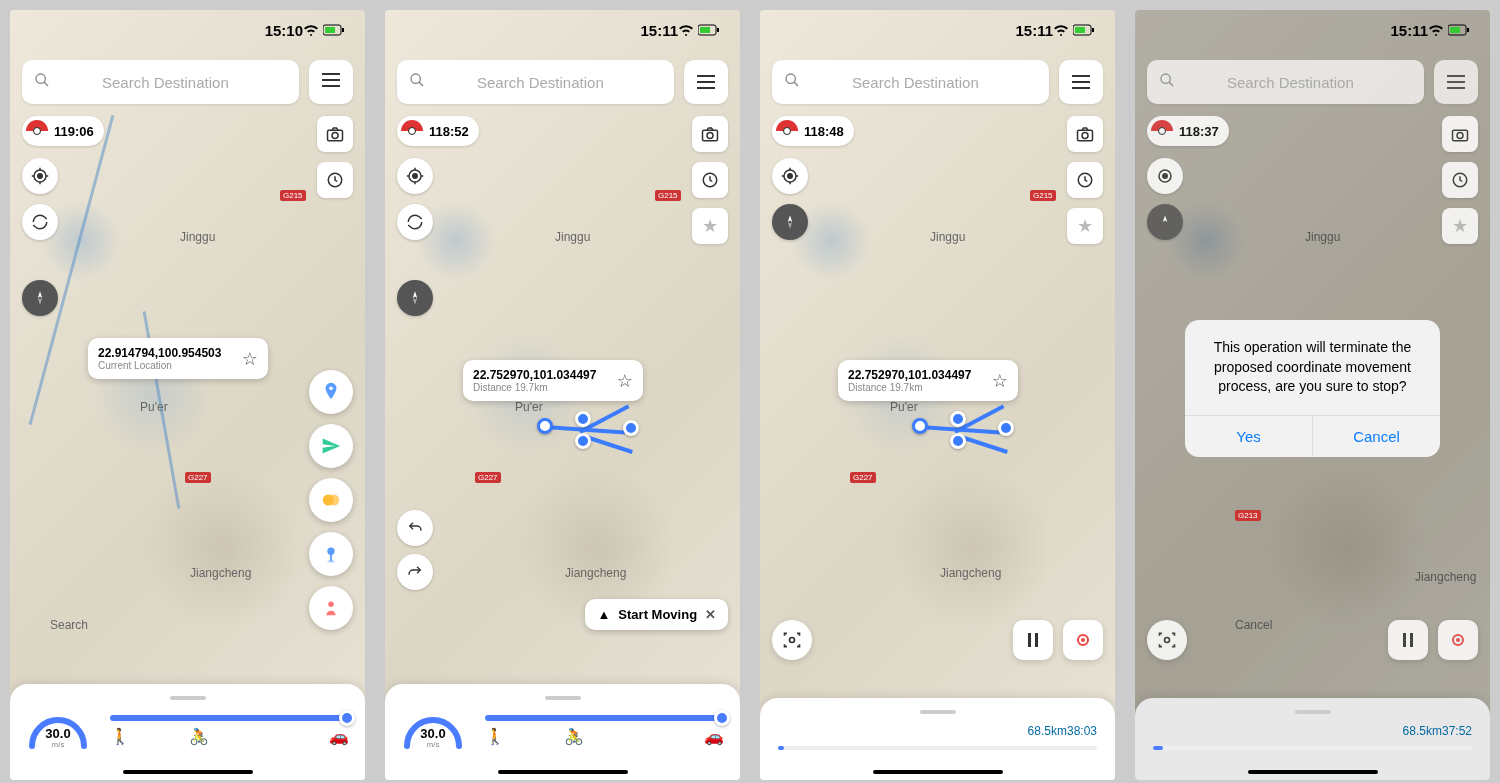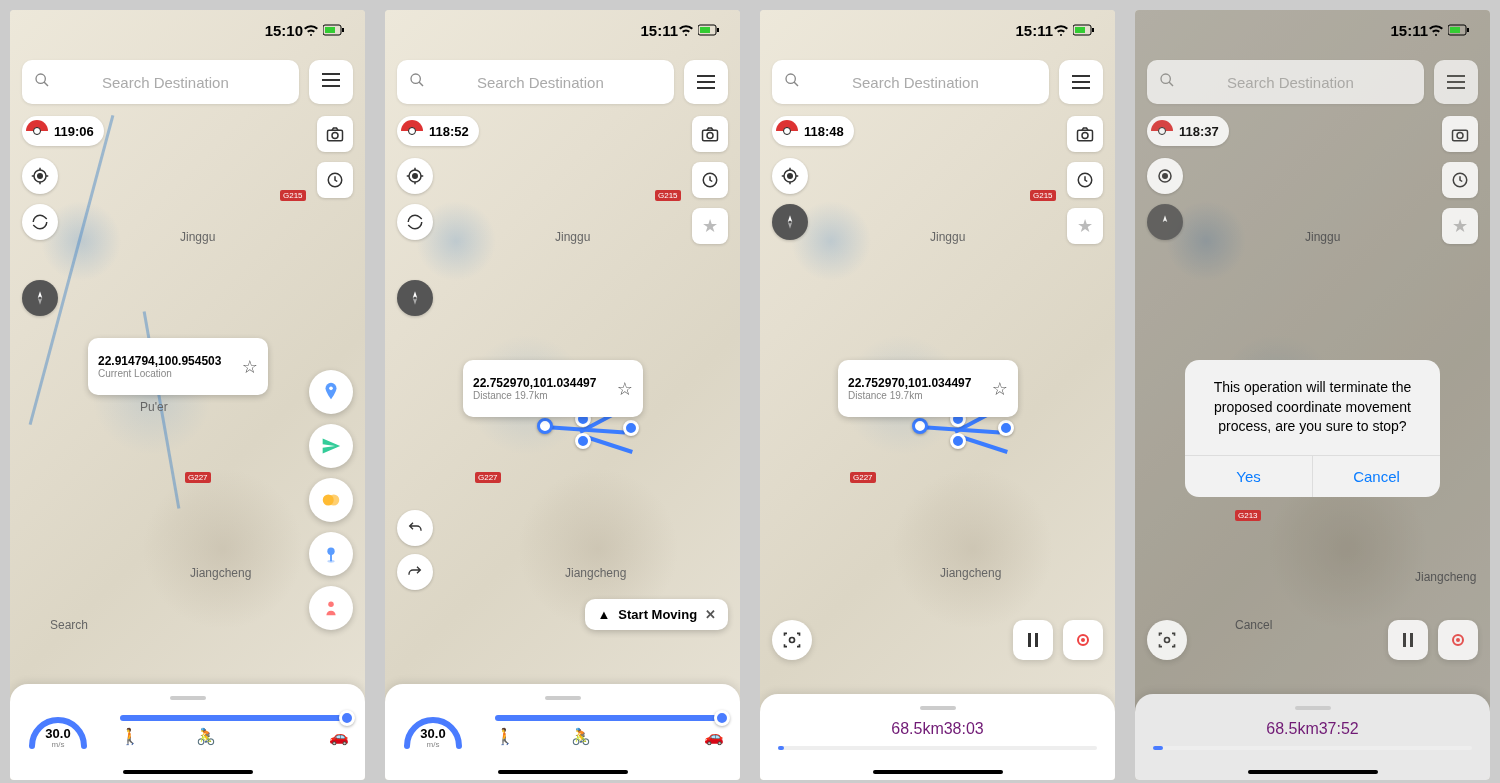--- a/index.html
+++ b/index.html
@@ -114,21 +114,21 @@
   .map-label {
     position:absolute; font-size:12px; color:#666; z-index:2;
   }
   .road-badge {
     position:absolute; background:#c33; color:#fff; font-size:8px;
     padding:1px 3px; border-radius:2px; z-index:2;
   }
 
   .location-card {
     position:absolute; background:#fff; border-radius:10px;
-    padding:16px 10px; display:flex; align-items:center; gap:8px;
+    padding:8px 10px; display:flex; align-items:center; gap:8px;
     box-shadow:0 2px 6px rgba(0,0,0,0.2); z-index:10;
     min-width:180px;
   }
   .location-card .coords { font-size:12px; font-weight:600; }
   .location-card .sub { font-size:10px; color:#888; }
   .star-btn { font-size:18px; color:#555; cursor:pointer; margin-left:auto; }
 
   .route-dots {
     position:absolute; z-index:5;
   }
@@ -169,21 +169,21 @@
   .bottom-panel {
     position:absolute; bottom:0; left:0; right:0;
     background:#fff; border-radius:18px 18px 0 0;
     padding:12px 16px 30px;
     box-shadow:0 -2px 8px rgba(0,0,0,0.1); z-index:12;
   }
   .handle {
     width:36px; height:4px; background:#ccc; border-radius:2px;
     margin:0 auto 10px;
   }
-  .speed-row { display:flex; align-items:center; gap:30px; }
+  .speed-row { display:flex; align-items:center; gap:20px; }
   .gauge {
     width:64px; height:40px; position:relative; flex-shrink:0;
   }
   .gauge svg { width:100%; height:100%; }
   .gauge-label {
     position:absolute; top:16px; left:0; right:0;
     text-align:center; font-size:13px; font-weight:700;
   }
   .gauge-unit {
     position:absolute; top:30px; left:0; right:0;
@@ -203,21 +203,21 @@
   }
   .mode-icons { display:flex; justify-content:space-between; font-size:16px; color:#4a7cff; }
 
   .progress-panel {
     position:absolute; bottom:0; left:0; right:0;
     background:#fff; border-radius:18px 18px 0 0;
     padding:12px 18px 30px; z-index:12;
     box-shadow:0 -2px 8px rgba(0,0,0,0.1);
   }
   .progress-panel.dim { background:#e8e8e8; }
-  .progress-row { display:flex; justify-content:center; font-size:16px; color:#701a75; }
+  .progress-row { display:flex; justify-content:flex-end; font-size:12px; color:#0369a1; }
   .prog-track { height:4px; background:#eee; border-radius:2px; margin-top:8px; position:relative; }
   .prog-fill { position:absolute; left:0; top:0; bottom:0; background:#4a7cff; border-radius:2px; }
 
   .pause-controls {
     position:absolute; right:12px; z-index:11;
     display:flex; gap:10px;
   }
   .pause-btn {
     width:40px; height:40px; border-radius:10px; background:#fff;
     display:flex; align-items:center; justify-content:center;
@@ -228,21 +228,20 @@
     position:absolute; left:12px; width:40px; height:40px;
     border-radius:50%; background:#fff;
     display:flex; align-items:center; justify-content:center;
     box-shadow:0 2px 6px rgba(0,0,0,0.15); cursor:pointer; z-index:11;
   }
 
   .modal {
     position:absolute; top:310px; left:50px; right:50px;
     background:#f2f2f2; border-radius:14px; z-index:20;
     overflow:hidden;
-    margin-top:40px;
   }
   .modal-text {
     padding:18px 16px; font-size:14px; text-align:center; line-height:1.4;
   }
   .modal-btns { display:flex; border-top:1px solid #ddd; }
   .modal-btn {
     flex:1; padding:12px; text-align:center; color:#0a7cff;
     font-size:15px; cursor:pointer;
   }
   .modal-btn:first-child { border-right:1px solid #ddd; }

